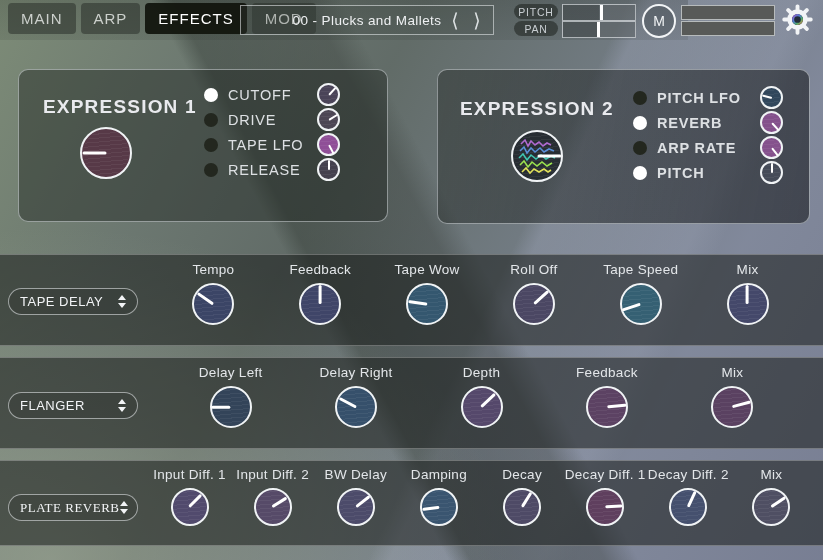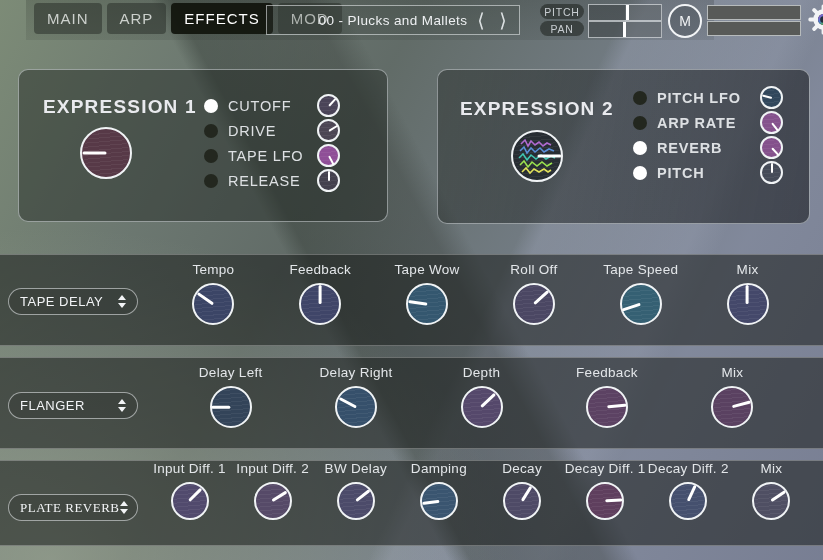--- a/index.html
+++ b/index.html
@@ -12,21 +12,21 @@
   .bg{position:absolute;inset:0;z-index:0;
     background:
       radial-gradient(ellipse at 6% 100%, rgba(172,182,160,.55), transparent 42%),
       linear-gradient(62deg, transparent 40%, rgba(52,60,54,.45) 42%, rgba(56,62,58,.38) 54%, transparent 57%),
       linear-gradient(115deg, transparent 58%, rgba(158,165,185,.38) 60%, rgba(158,165,185,.30) 74%, transparent 77%),
       linear-gradient(118deg, rgba(125,140,118,.9) 0%, rgba(104,116,108,.75) 22%, rgba(92,102,98,.8) 38%, rgba(108,117,126,.75) 55%, rgba(130,137,158,.9) 78%, rgba(120,126,148,.95) 100%);
   }
   .z{position:absolute;z-index:1;}
 
   
-  .topbar{left:0;top:0;width:688px;height:40px;background:linear-gradient(rgba(25,30,26,.20),rgba(25,30,26,.10));margin-left:26px;}
+  .topbar{left:0;top:0;width:688px;height:40px;background:linear-gradient(rgba(25,30,26,.20),rgba(25,30,26,.10));}
   .tabs{position:absolute;left:8px;top:3px;display:flex;gap:5px;}
   .tab{padding:8px 13px;border-radius:4px;background:rgba(42,47,42,.55);color:#ccd0cc;
     font-size:15px;letter-spacing:1px;cursor:pointer;line-height:1;}
   .tab.on{background:rgba(16,20,12,.92);color:#fff;}
   .preset{position:absolute;left:240px;top:5px;width:252px;height:28px;
     border:1px solid rgba(240,244,246,.55);background:rgba(70,76,72,.22);
     display:flex;align-items:center;justify-content:center;color:#eef0f2;font-size:13.5px;letter-spacing:.4px;}
   .preset .chev{position:absolute;top:0;height:28px;display:flex;align-items:center;
     color:rgba(245,248,250,.85);font-size:19px;font-weight:100;cursor:pointer;}
   .chev.prev{right:34px;} .chev.next{right:12px;}
@@ -46,21 +46,21 @@
   .panel.p2{background:linear-gradient(100deg, rgba(31,36,33,.42), rgba(24,27,31,.6));}
   #expr1{left:18px;top:69px;width:368px;height:151px;}
   #expr2{left:437px;top:69px;width:371px;height:153px;}
   .expr-title{position:absolute;font-size:19px;font-weight:700;letter-spacing:1.2px;color:#e9eaee;}
   #expr1 .expr-title{left:24px;top:26px;}
   #expr2 .expr-title{left:22px;top:28px;}
   .bigknob{position:absolute;width:52px;height:52px;}
   #expr1 .bigknob{left:61px;top:57px;}
   #expr2 .bigknob{left:73px;top:60px;}
   .targets{position:absolute;display:flex;flex-direction:column;}
-  #expr1 .targets{left:185px;top:23px;width:136px;}
+  #expr1 .targets{left:185px;top:12px;width:136px;}
   #expr2 .targets{left:195px;top:15px;width:150px;font-weight:bold;}
   .trow{height:25px;display:flex;align-items:center;gap:10px;}
   .radio{width:14px;height:14px;border-radius:50%;background:#23271f;flex:0 0 auto;cursor:pointer;}
   .radio.on{background:#ffffff;}
   .tlabel{font-size:14.5px;letter-spacing:.8px;color:#dde0e3;white-space:nowrap;}
   .trow .knob{margin-left:auto;}
 
   
   .knob{position:relative;border-radius:50%;border:2.5px solid #f0f3f5;background:var(--color,#454a58);
     box-sizing:border-box;cursor:pointer;}
@@ -85,21 +85,21 @@
     border-radius:14px;background:rgba(44,48,44,.28);display:flex;align-items:center;justify-content:space-between;
     padding:0 11px;box-sizing:border-box;color:#f2f4f6;font-size:13px;letter-spacing:.5px;cursor:pointer;white-space:nowrap;}
   #row1 .fx-select{top:33px;} #row2 .fx-select{top:34px;} #row3 .fx-select{top:33px;font-family:Liberation Serif, serif;}
   .dd-arrows{display:inline-flex;flex-direction:column;gap:2.5px;}
   .dd-arrows i{display:block;width:0;height:0;border-left:4.5px solid transparent;border-right:4.5px solid transparent;}
   .dd-arrows i:first-child{border-bottom:5px solid #f2f4f6;}
   .dd-arrows i:last-child{border-top:5px solid #f2f4f6;}
   .kstrip{position:absolute;top:0;bottom:0;display:flex;justify-content:space-around;align-items:flex-start;}
   #row1 .kstrip{left:160px;right:22px;padding-top:7px;}
   #row2 .kstrip{left:168px;right:28px;padding-top:7px;}
-  #row3 .kstrip{left:148px;right:10px;}
+  #row3 .kstrip{left:148px;right:10px;padding-top:6px;}
   .kcell{display:flex;flex-direction:column;align-items:center;gap:6px;flex:1 1 0;}
   .klabel{font-size:13.5px;letter-spacing:.3px;color:#e3e6e9;white-space:nowrap;}
   #row1 .kcell .knob, #row2 .kcell .knob{width:42px;height:42px;}
   #row3 .kcell .knob{width:38px;height:38px;}
 </style>
 </head>
 <body>
 
 <div class="bg"></div>
 
@@ -209,30 +209,30 @@
   </div>
   <div class="targets">
       <div class="trow">
     <span class="radio"></span>
     <span class="tlabel">PITCH LFO</span>
     <span class="knob small" style="--angle: 285deg; --color: #31475c;">
       <span class="kptr"></span>
     </span>
   </div>
       <div class="trow">
-    <span class="radio"></span>
-    <span class="tlabel">ARP RATE</span>
-    <span class="knob small" style="--angle: 142deg; --color: #85528d;">
-      <span class="kptr"></span>
-    </span>
-  </div>
-      <div class="trow">
     <span class="radio on"></span>
     <span class="tlabel">REVERB</span>
     <span class="knob small" style="--angle: 138deg; --color: #84518c;">
+      <span class="kptr"></span>
+    </span>
+  </div>
+      <div class="trow">
+    <span class="radio"></span>
+    <span class="tlabel">ARP RATE</span>
+    <span class="knob small" style="--angle: 142deg; --color: #85528d;">
       <span class="kptr"></span>
     </span>
   </div>
       <div class="trow">
     <span class="radio on"></span>
     <span class="tlabel">PITCH</span>
     <span class="knob small" style="--angle: 0deg; --color: #454b58;">
       <span class="kptr"></span>
     </span>
   </div>

